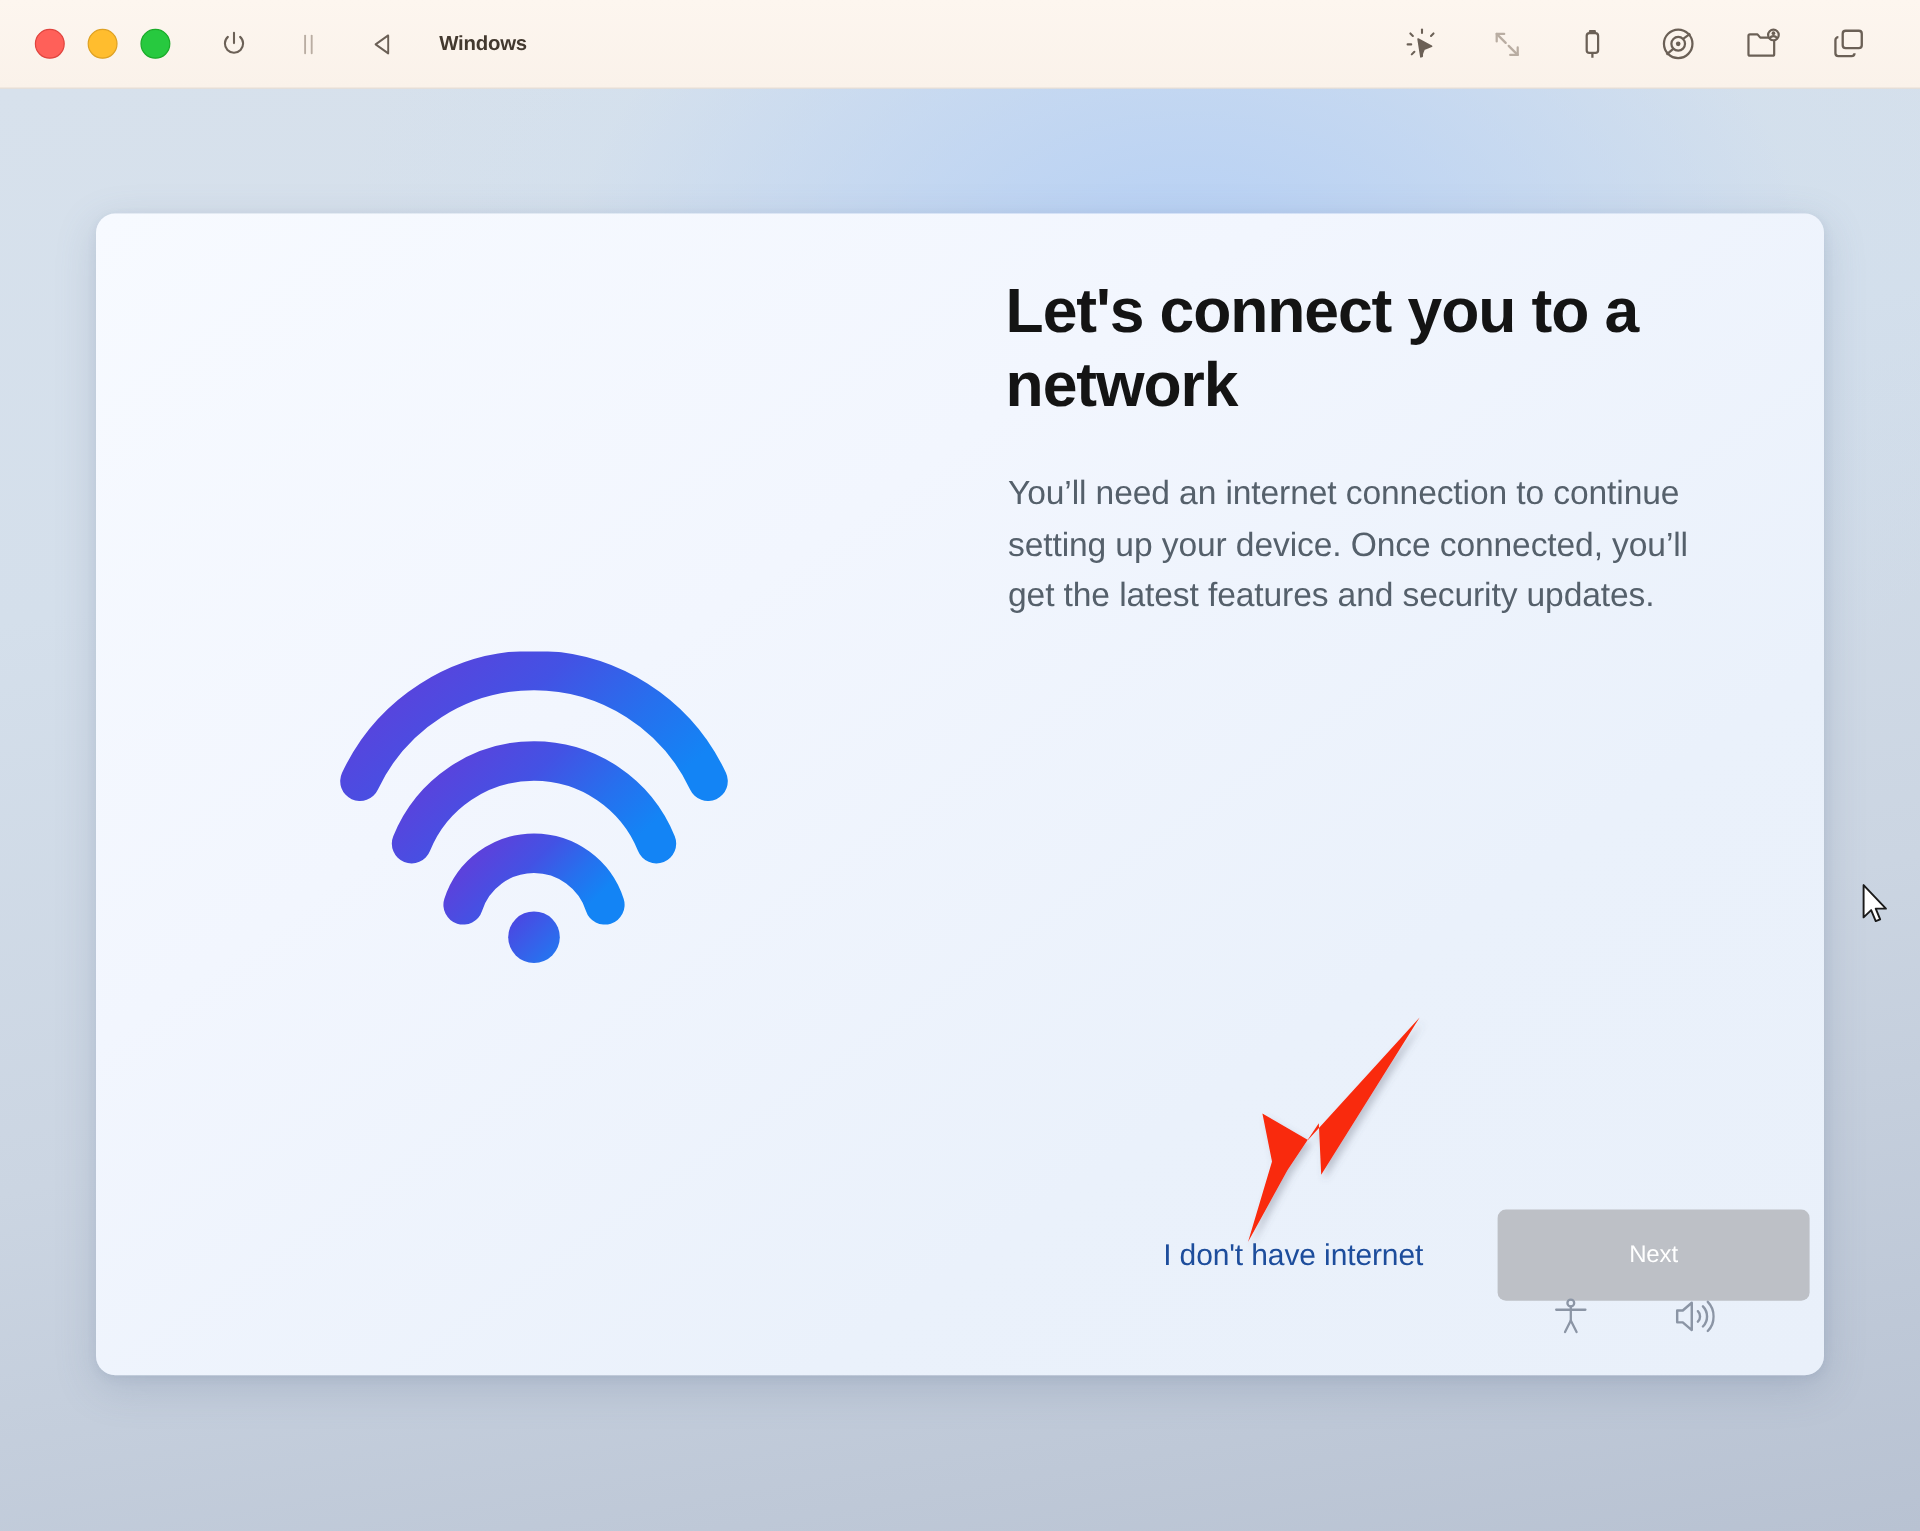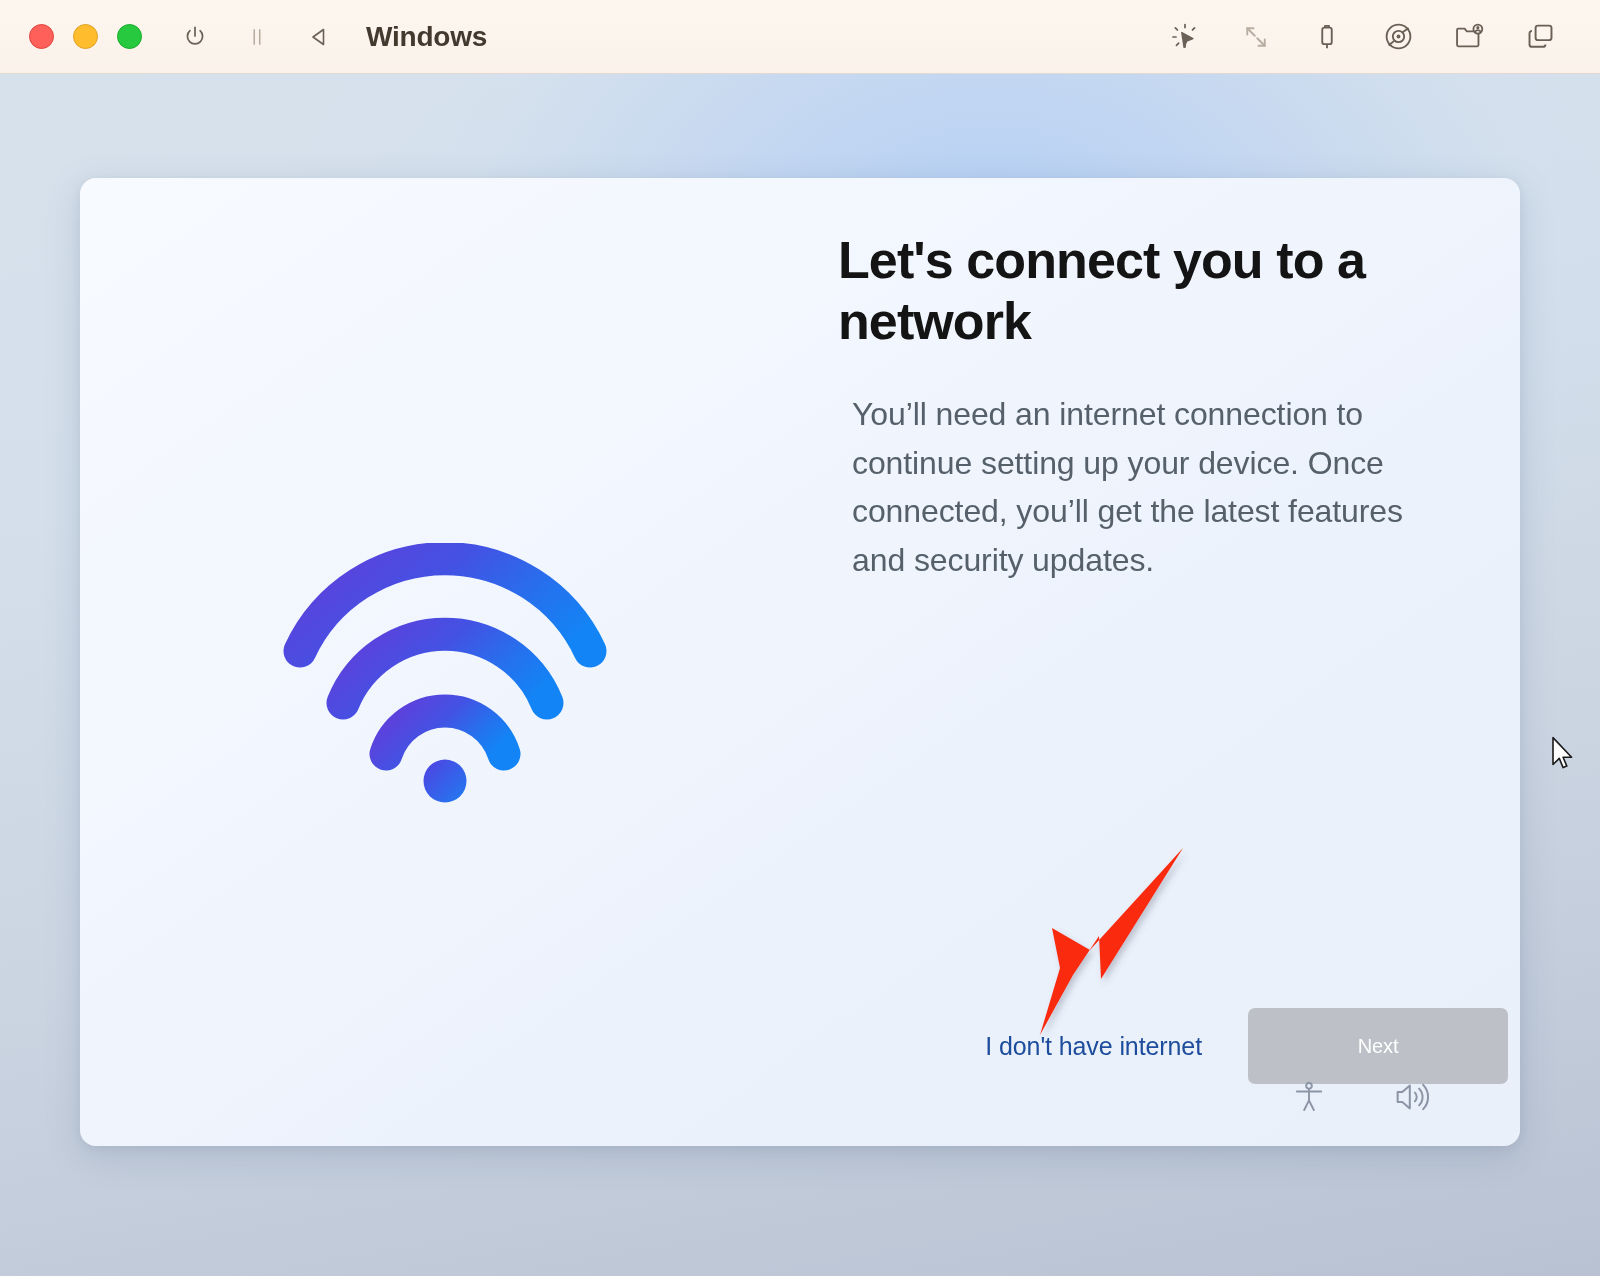--- a/index.html
+++ b/index.html
@@ -55,21 +55,21 @@
     width: 34px; height: 34px;
     display: flex;
     align-items: center;
     justify-content: center;
     color: #6b6056;
   }
   .tb-icon.dim { color: #b9ada2; }
 
   #window-title {
     margin-left: 30px;
-    font-size: 28px;
+    font-size: 17px;
     font-weight: bold;
     color: #43392f;
     letter-spacing: -0.2px;
   }
 
   .tb-icons-right {
     display: flex;
     align-items: center;
     margin-left: auto;
     margin-right: 42px;
@@ -130,40 +130,40 @@
     width: 600px;
     font-size: 52px;
     font-weight: bold;
     line-height: 1.18;
     color: #141414;
     letter-spacing: -0.9px;
   }
 
   #body-text {
     position: absolute;
-    left: 14px;
+    left: 2px;
     top: 212px;
     width: 590px;
-    font-size: 32px;
+    font-size: 28px;
     line-height: 1.52;
     color: #55606b;
     letter-spacing: -0.1px;
   }
 
   
   #action-row {
     position: absolute;
     left: 0;
     top: 826px;
     width: 670px;
     height: 84px;
     display: flex;
     align-items: center;
     justify-content: flex-end;
-    gap: 46px;
+    gap: 62px;
   }
 
   #no-internet-link {
     font-size: 25px;
     color: #1d4d9c;
     text-decoration: none;
     white-space: nowrap;
     cursor: pointer;
     letter-spacing: -0.1px;
   }

